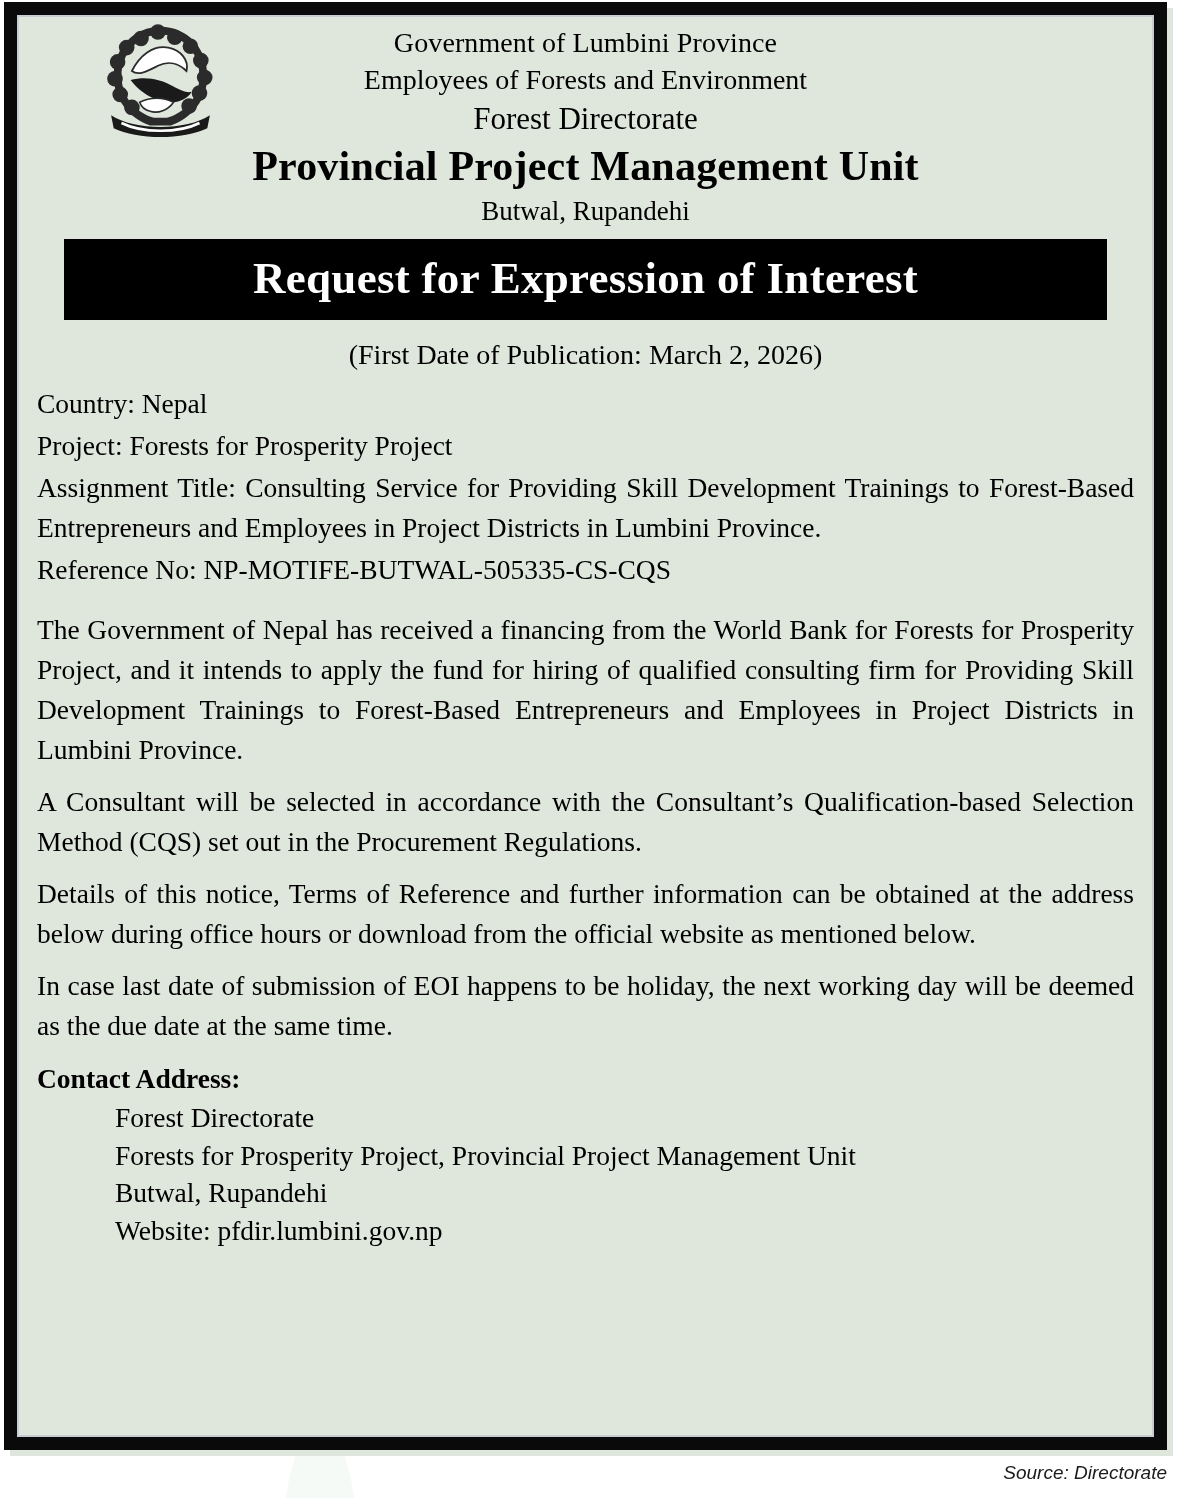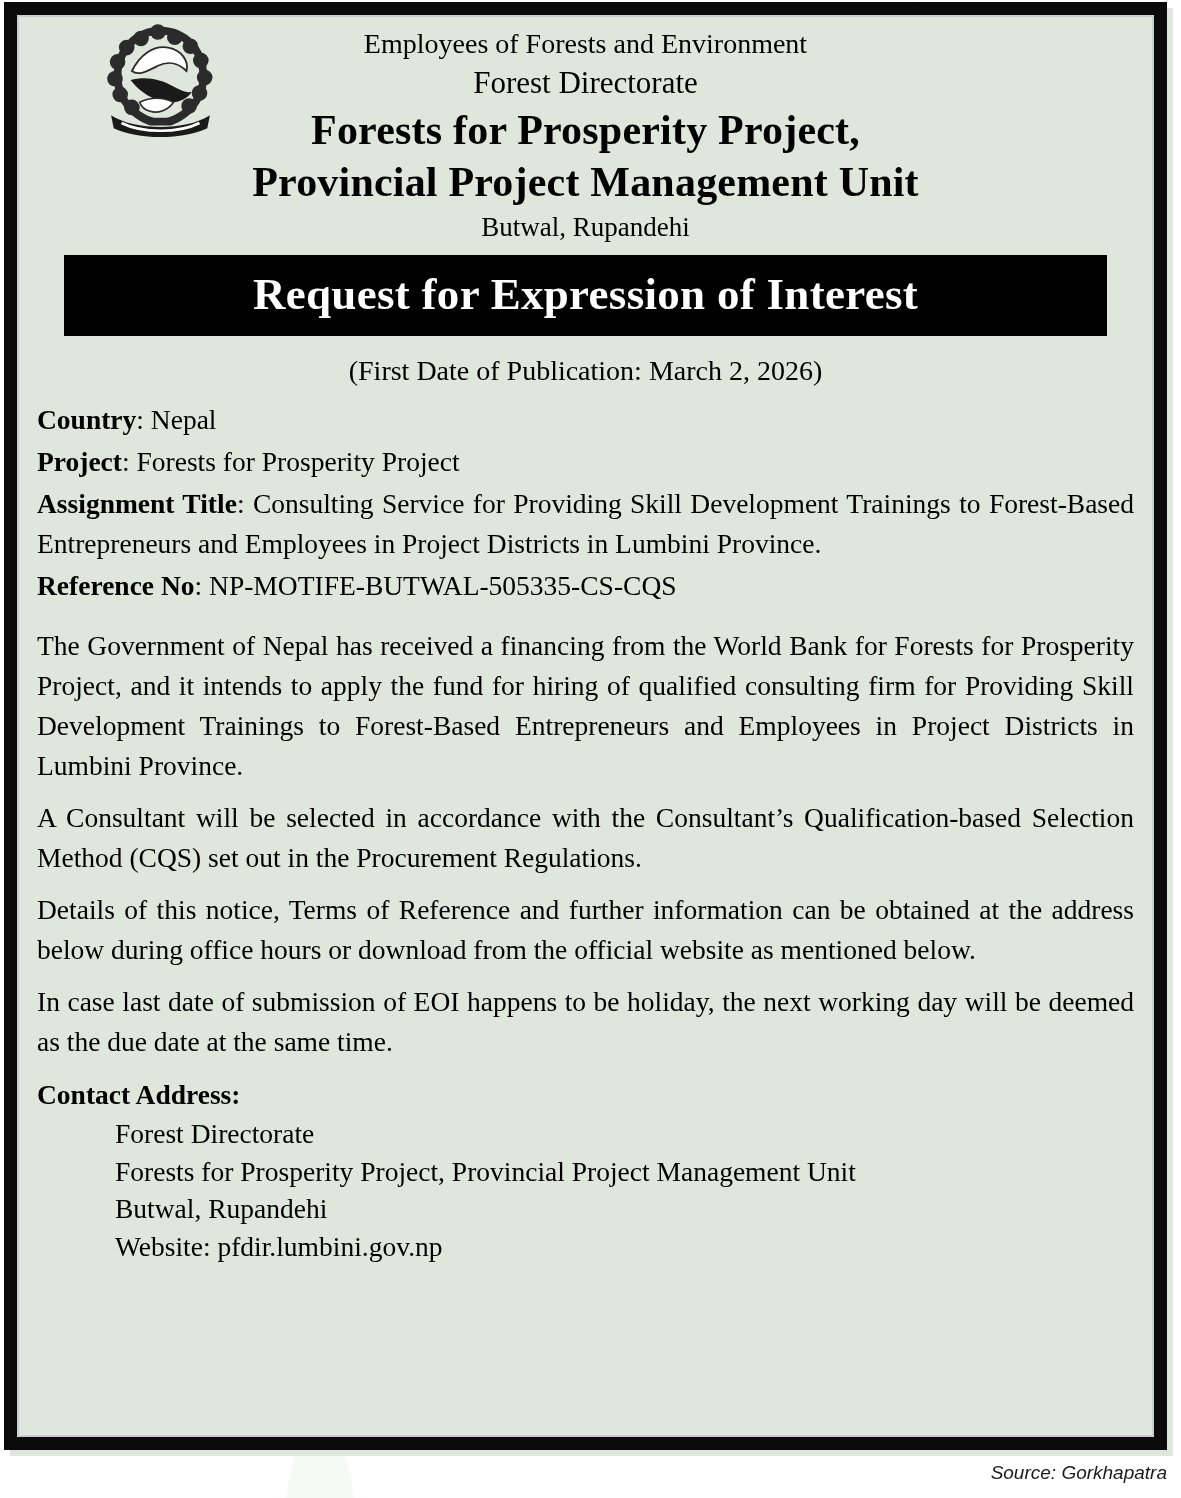--- a/index.html
+++ b/index.html
@@ -158,21 +158,21 @@
     margin-top: 10px;
     padding: 0 2px;
   }
   .kv {
     font-size: 27.5px;
     line-height: 40px;
     text-align: justify;
     text-justify: inter-word;
     margin: 0 0 2px 0;
   }
-  .kv b { font-weight: 700; }
+  .kv b { font-weight: 400; }
   .para {
     font-size: 27.5px;
     line-height: 40px;
     text-align: justify;
     margin: 12px 0 0 0;
   }
   .para.first { margin-top: 20px; }
 
   .contact-head {
     font-size: 27.5px;
@@ -250,23 +250,23 @@
             <circle cx="80" cy="57" r="6"></circle>
           <circle cx="72" cy="67" r="6"></circle>
         </g>
         <path d="M28 40 C34 28 44 20 56 22 C66 24 72 32 70 40 C64 34 56 32 48 36 C40 40 33 44 28 40 Z" fill="#ffffff" stroke="#2b2b2b" stroke-width="1.4"></path>
         <path d="M27 47 C38 44 50 46 60 52 C66 55 70 57 74 56 C70 63 60 66 50 63 C40 60 32 54 27 47 Z" fill="#1a1a1a"></path>
         <path d="M34 64 C42 60 52 60 60 64 C56 70 48 73 42 71 C38 70 35 67 34 64 Z" fill="#ffffff" stroke="#2b2b2b" stroke-width="1.2"></path>
         <path d="M12 74 C30 86 70 86 88 74 L86 84 C68 93 32 93 14 84 Z" fill="#1a1a1a"></path>
         <path d="M20 80 C36 88 64 88 80 80" fill="none" stroke="#ffffff" stroke-width="2"></path>
       </svg>
 
+      <div class="hdr-line1">Government of Lumbini Province</div>
       <div class="hdr-line2">Employees of Forests and Environment</div>
       <div class="hdr-line3">Forest Directorate</div>
-      <div class="hdr-title">Forests for Prosperity Project,</div>
       <div class="hdr-title">Provincial Project Management Unit</div>
       <div class="hdr-place">Butwal, Rupandehi</div>
     </div>
 
     <div class="banner">Request for Expression of Interest</div>
 
     <div class="pubdate">(First Date of Publication: March 2, 2026)</div>
 
     <div class="body-area">
 
@@ -299,15 +299,15 @@
         <div>Forest Directorate</div>
         <div>Forests for Prosperity Project, Provincial Project Management Unit</div>
         <div>Butwal, Rupandehi</div>
         <div>Website: pfdir.lumbini.gov.np</div>
 
       </div>
 
     </div>
   </div>
 
-  <div class="footer">Source: Gorkhapatra</div>
+  <div class="footer">Source: Directorate</div>
 
 </div>
 
 </body></html>

